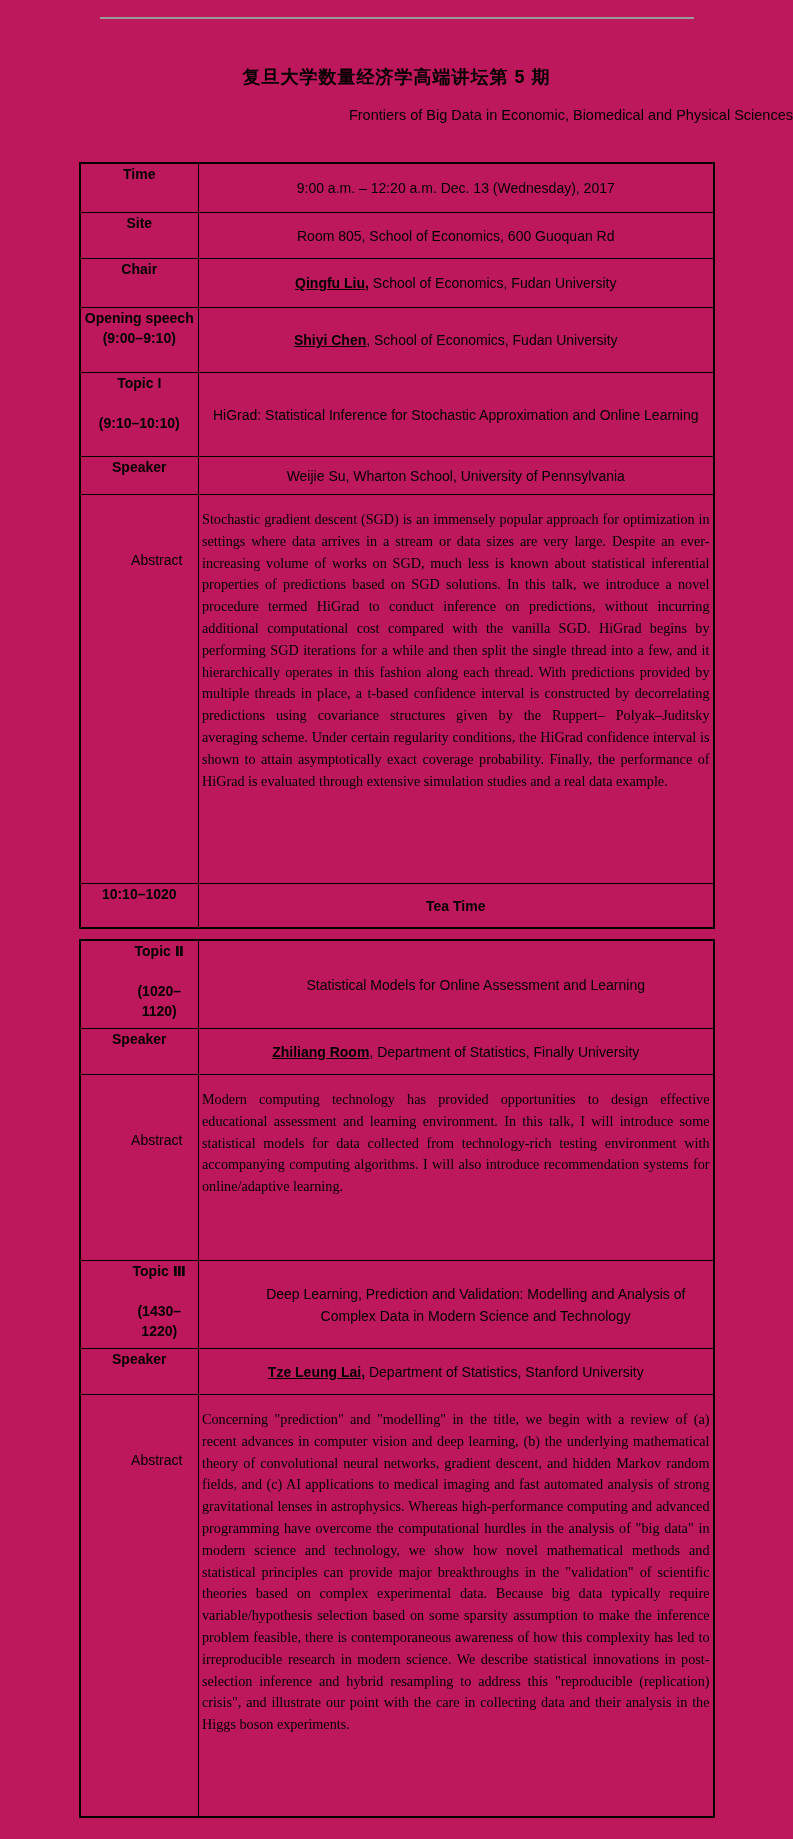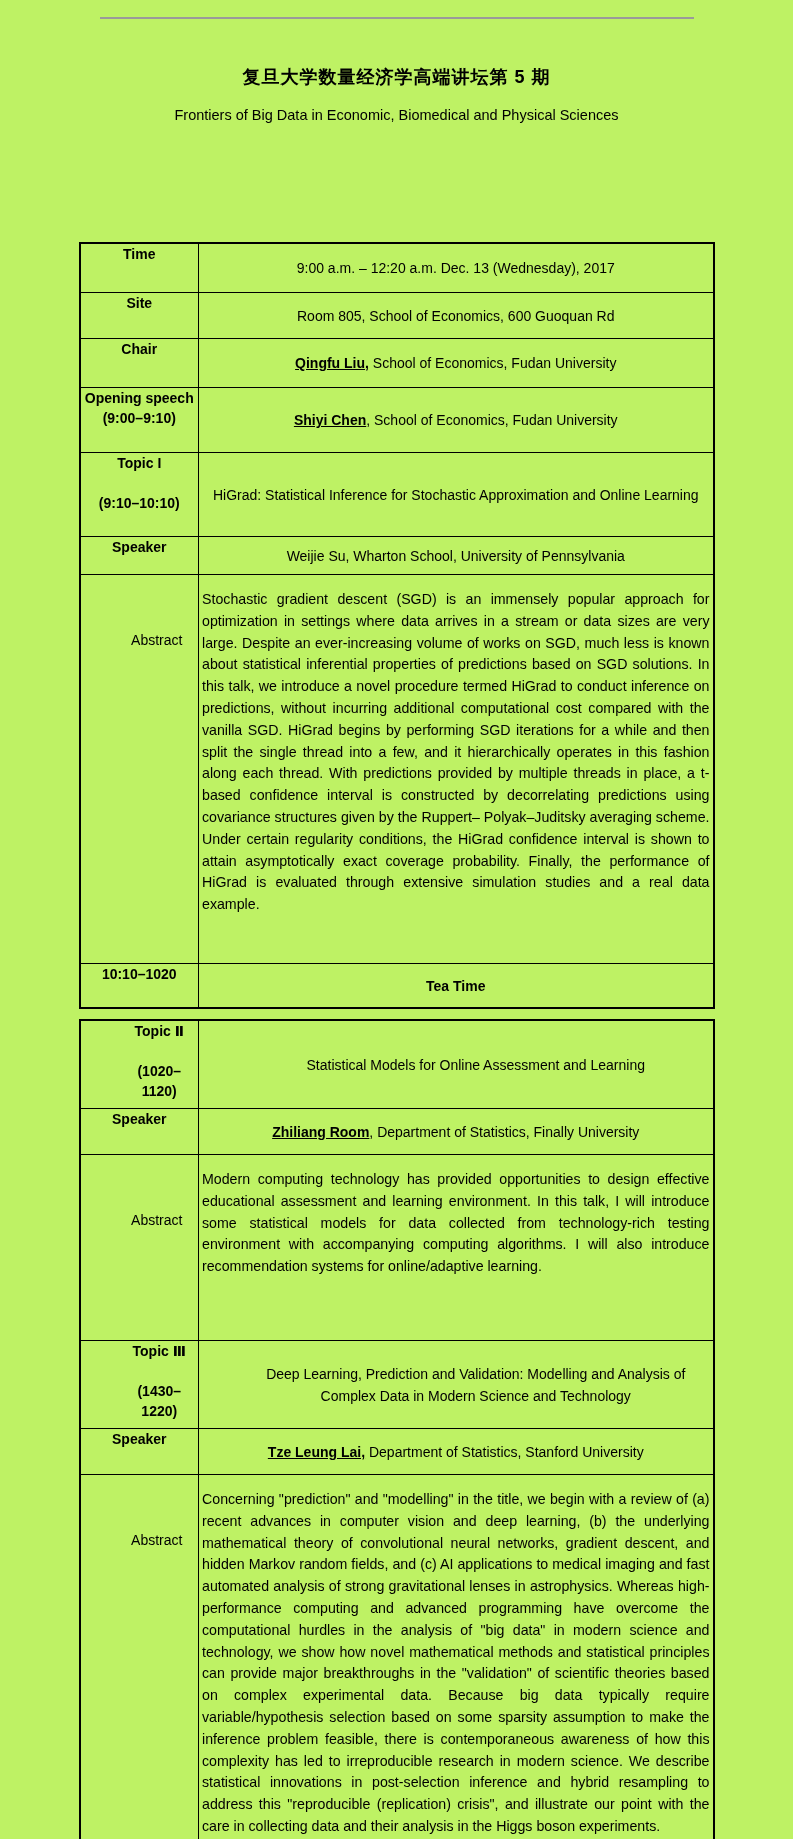--- a/index.html
+++ b/index.html
@@ -7,21 +7,21 @@
     padding: 0;
     background: #ffffff;
     color: #000000;
     font-family: "Liberation Sans", "DejaVu Sans", sans-serif;
   }
   .page {
     position: relative;
     width: 793px;
     height: 1839px;
     margin: 0 auto;
-    background: #bef264;
+    background: #be185d;
     overflow: hidden;
   }
   .top-rule {
     width: 594px;
     height: 2px;
     margin: 17px auto 0 auto;
     background: #9a9a9a;
   }
   h1.cn-title {
     margin: 46px 0 0 0;
@@ -29,29 +29,29 @@
     line-height: 24px;
     font-weight: bold;
     text-align: center;
     letter-spacing: 1px;
   }
   h2.en-subtitle {
     margin: 16px 0 0 0;
     font-size: 14.5px;
     line-height: 20px;
     font-weight: normal;
-    text-align: center;
+    text-align: right;
   }
   table.sched {
     width: 634px;
     margin: 0 auto;
     border-collapse: collapse;
     table-layout: fixed;
   }
-  table.t1 { margin-top: 117px; }
+  table.t1 { margin-top: 37px; }
   table.t2 { margin-top: 10px; }
   table.sched { border: 2px solid #000; }
   table.sched td {
     border: 1px solid #000;
     font-size: 14px;
     line-height: 20px;
     padding: 0;
   }
   col.c-label { width: 119px; }
   col.c-value { width: 515px; }
@@ -72,21 +72,21 @@
     text-align: center;
   }
   td.val .b { font-weight: bold; text-decoration: underline; }
   td.val.bold { font-weight: bold; }
   td.val.title-cell { line-height: 22px; }
 
   td.val.abstract {
     vertical-align: top;
     text-align: justify;
     text-justify: inter-word;
-    font-family: Liberation Sans, sans-serif;
+    font-family: Liberation Serif, serif;
     font-size: 14.2px;
     line-height: 21.8px;
     padding: 14px 3px 8px 3px;
   }
 
   
   tr.h48  td { height: 48px; }
   tr.h45  td { height: 45px; }
   tr.h64  td { height: 64px; }
   tr.h83  td { height: 83px; }

